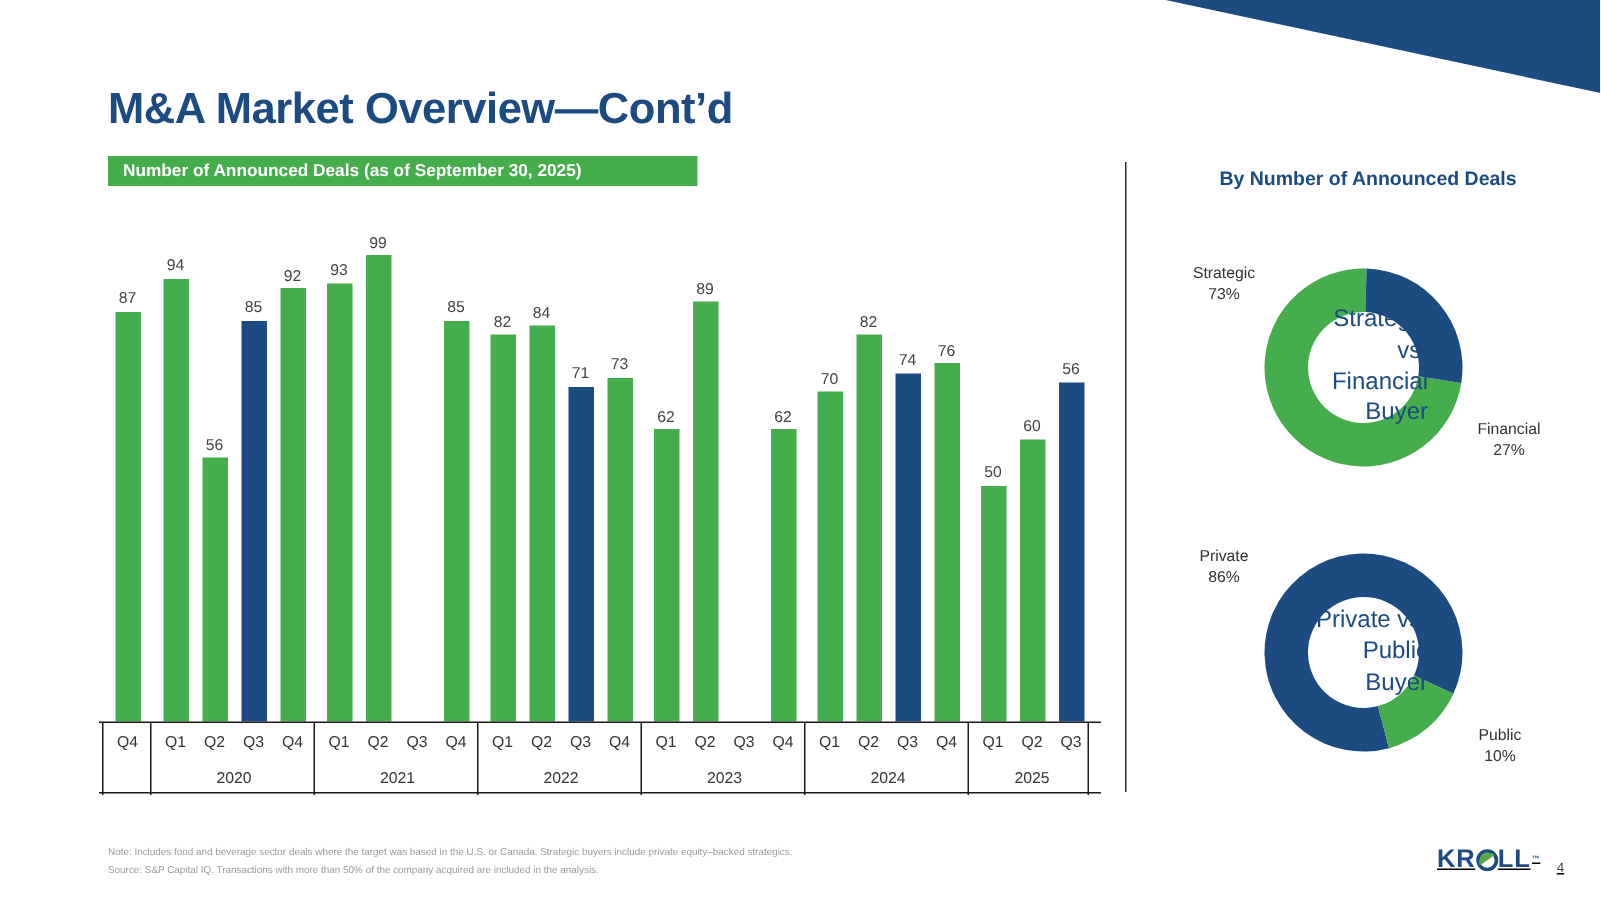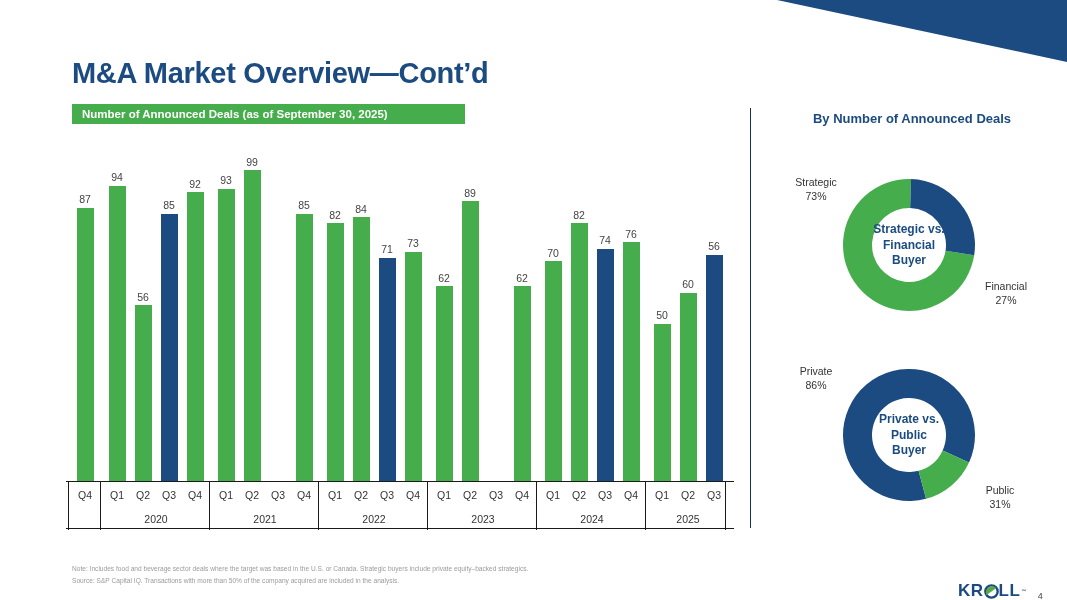--- a/index.html
+++ b/index.html
@@ -88,36 +88,36 @@
   
   .donut-title {
     position: absolute; left: 762px; top: 110px; width: 300px;
     text-align: center; font-size: 13px; font-weight: bold;
     color: #1b4b80; line-height: 1.35;
   }
   .donut-wrap { position: absolute; }
   .donut-center {
     position: absolute; left: 50%; top: 50%;
     transform: translate(-50%, -50%);
-    width: 86px; text-align: center;
-    font-size: 12px; font-weight: bold; color: #1b4b80; line-height: 1.3;
+    width: 86px; text-align: right;
+    font-size: 16px; font-weight: normal; color: #1b4b80; line-height: 1.3;
   }
   .slice-label {
     position: absolute; font-size: 10.5px; color: #333;
     text-align: center; line-height: 1.35; white-space: nowrap;
   }
 
   
   .footnotes {
     position: absolute; left: 72px; top: 563px; width: 640px;
     font-size: 6.6px; color: #9b9b9b; line-height: 1.75;
   }
 
   
-  .logo-block { position: absolute; left: 958px; top: 581px; display: flex; align-items: flex-end; }
+  .logo-block { position: absolute; left: 958px; top: 563px; display: flex; align-items: flex-end; text-decoration: underline; }
   .logo-text { font-size: 17px; font-weight: bold; color: #1b4b80; letter-spacing: 0.5px; display: flex; align-items: center; }
   .logo-tm { font-size: 5px; color: #1b4b80; vertical-align: super; margin-left: 1px; }
   .page-num { font-size: 9px; color: #444; margin-left: 11px; }
 </style>
 </head>
 <body>
 
 <div id="slide">
 
   <div class="corner-wedge"></div>
@@ -297,21 +297,21 @@
         <div>Private vs.</div>
         <div>Public</div>
         <div>Buyer</div>
       </div></div>
   <div class="slice-label" style="left:778px; top:364px; width:76px;">
     <div>Private</div>
     <div>86%</div>
   </div>
   <div class="slice-label" style="left:962px; top:483px; width:76px;">
     <div>Public</div>
-    <div>31%</div>
+    <div>10%</div>
   </div>
 
   <div class="footnotes">
     <div>Note: Includes food and beverage sector deals where the target was based in the U.S. or Canada. Strategic buyers include private equity–backed strategics.</div>
     <div>Source: S&amp;P Capital IQ. Transactions with more than 50% of the company acquired are included in the analysis.</div>
   </div>
 
   <div class="logo-block">
     <span class="logo-text">
       <span>KR</span>

